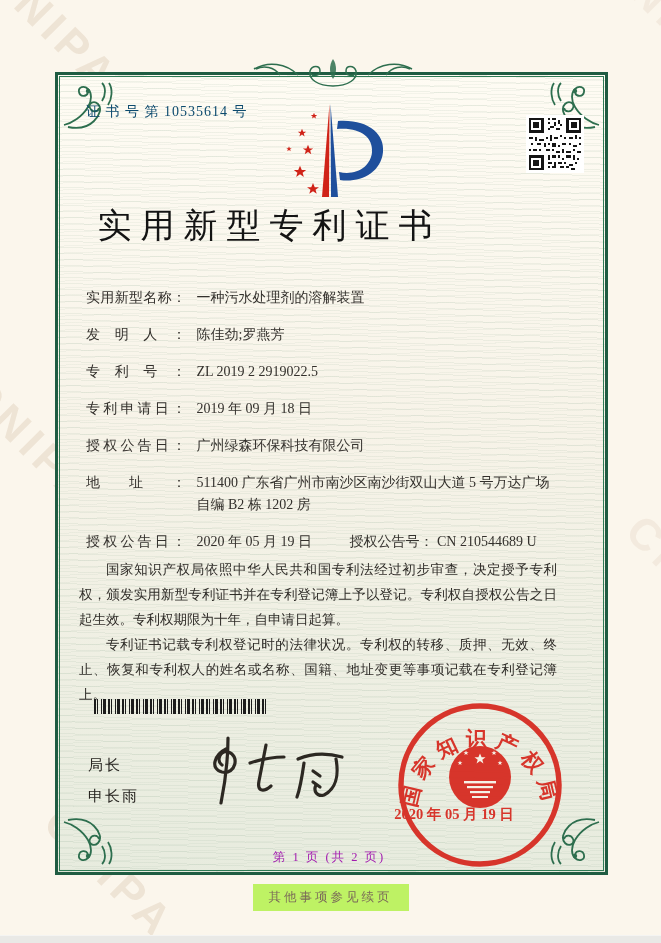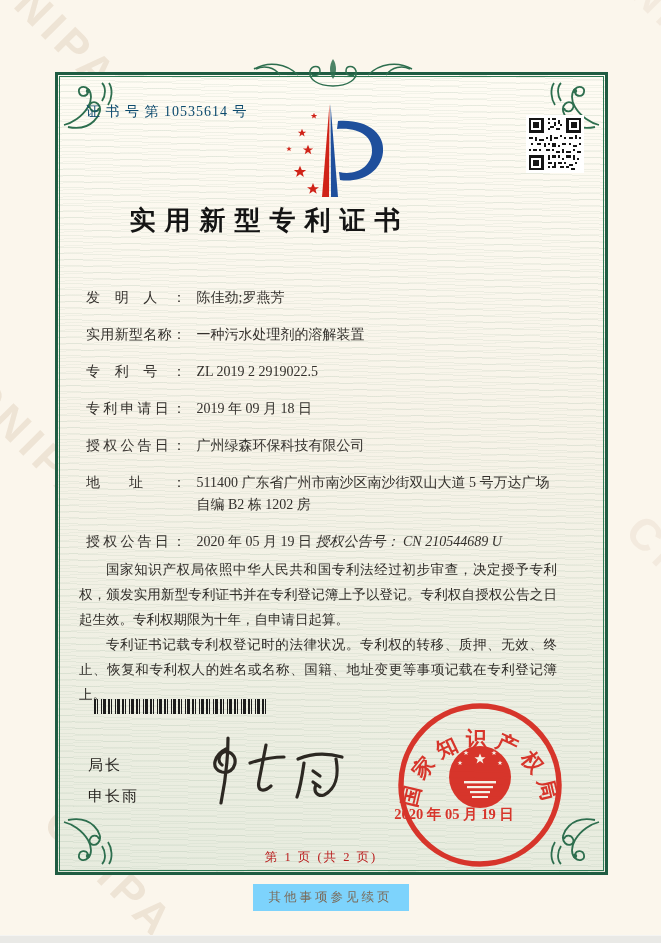--- a/index.html
+++ b/index.html
@@ -23,43 +23,43 @@
   .fl-tl{left:58px;top:75px;}
   .fl-tr{left:549px;top:75px;transform:scaleX(-1);}
   .fl-bl{left:58px;top:816px;transform:scaleY(-1);}
   .fl-br{left:549px;top:816px;transform:scale(-1,-1);}
   .top-orn{position:absolute;left:238px;top:52px;width:190px;height:42px;}
   
   .cert-no{position:absolute;left:86px;top:103px;font-size:14px;letter-spacing:1px;color:#0c4a6e;}
   .logo{position:absolute;left:272px;top:100px;width:120px;height:104px;}
   .qr{position:absolute;left:526px;top:115px;width:52px;height:52px;background:#fff;padding:3px;}
   .title{position:absolute;left:0;top:203px;width:539px;text-align:center;
-         font-size:26px;font-weight:700;letter-spacing:9px;color:#141414;}
+         font-size:34px;font-weight:400;letter-spacing:9px;color:#141414;}
   .fields{position:absolute;left:86px;top:287px;width:490px;font-size:14px;line-height:22px;}
   .field-row{margin-bottom:15px;white-space:nowrap;}
   .f-label{display:inline-block;width:100px;text-align:justify;text-align-last:justify;
            vertical-align:top;color:#33302c;}
   .f-value{display:inline-block;margin-left:7px;vertical-align:top;white-space:normal;width:370px;}
   .grant-row .f-value{width:auto;}
-  .grant-pair2{font-style:italic;}
+  .grant-pair2{margin-left:34px;}
   .paras{position:absolute;left:79px;top:545px;width:478px;font-size:13.5px;line-height:25px;
          text-align:justify;color:#2f2c28;margin-top:12px;}
   .paras p{margin:0;text-indent:2em;}
   .barcode{position:absolute;left:94px;top:699px;width:172px;height:15px;
            background:repeating-linear-gradient(90deg,#1c1c1c 0 2px,transparent 2px 3px,
              #1c1c1c 3px 4px,transparent 4px 7px,#1c1c1c 7px 8px,transparent 8px 9px,
              #1c1c1c 9px 12px,transparent 12px 14px);}
   .signer{position:absolute;left:88px;top:749px;font-family:"Liberation Sans","DejaVu Sans",sans-serif;
           font-size:15px;color:#26231f;letter-spacing:2px;line-height:31px;}
   .signature{position:absolute;left:192px;top:733px;width:168px;height:82px;}
   .seal{position:absolute;left:392px;top:697px;width:176px;height:176px;opacity:0.93;}
-  .page-info{position:absolute;left:4px;top:849px;width:634px;text-align:center;
-             font-size:12.5px;color:#b91c1c;letter-spacing:2px;}
+  .page-info{position:absolute;left:12px;top:849px;width:634px;text-align:center;
+             font-size:12.5px;color:#a21caf;letter-spacing:2px;}
   .note{position:absolute;left:0;top:884px;width:661px;text-align:center;}
-  .note span{display:inline-block;background:#7dd3fc;padding:5px 16px;font-size:12.5px;
+  .note span{display:inline-block;background:#bef264;padding:5px 16px;font-size:12.5px;
              color:#7a6a58;letter-spacing:3px;}
   .bottom-strip{position:absolute;left:0;bottom:0;width:661px;height:7px;background:#e9e9e6;
                 border-top:1px solid #f4f4f2;}
 </style>
 </head>
 <body>
 
 <div id="page">
 
   <span class="wm" style="left:-28px;top:2px;font-size:44px;">CNIPA</span>
@@ -139,26 +139,26 @@
     <path fill="#151515" d="M0,0h7v7h-7z M18,0h7v7h-7z M0,18h7v7h-7z"></path>
     <path fill="#fff" d="M1,1h5v5h-5z M19,1h5v5h-5z M1,19h5v5h-5z"></path>
     <path fill="#151515" d="M2,2h3v3h-3z M20,2h3v3h-3z M2,20h3v3h-3z"></path>
     <path fill="#151515" d="M9,0h1v1h-1z M11,0h2v1h-2z M14,1h1v2h-1z M9,2h1v1h-1z M12,2h1v2h-1z M10,4h2v1h-2z M15,3h1v1h-1z M9,5h1v1h-1z M13,5h2v1h-2z M0,9h2v1h-2z M3,9h1v2h-1z M5,10h2v1h-2z M8,9h1v1h-1z M10,8h1v3h-1z M12,9h2v1h-2z M15,8h1v1h-1z M17,9h1v1h-1z M19,9h2v1h-2z M22,8h1v2h-1z M24,9h1v1h-1z M1,12h1v1h-1z M4,12h2v1h-2z M7,12h1v2h-1z M9,12h1v1h-1z M11,12h2v2h-2z M14,13h1v1h-1z M16,12h2v1h-2z M19,12h1v1h-1z M21,13h2v1h-2z M24,12h1v1h-1z M0,15h1v1h-1z M2,15h2v1h-2z M5,15h1v1h-1z M8,15h2v1h-2z M11,15h1v1h-1z M13,16h2v1h-2z M16,15h1v2h-1z M18,16h2v1h-2z M21,15h1v1h-1z M23,16h2v1h-2z M9,18h1v2h-1z M11,18h2v1h-2z M14,18h1v1h-1z M16,19h1v1h-1z M18,18h2v1h-2z M21,18h1v2h-1z M23,19h1v1h-1z M9,21h2v1h-2z M12,21h1v2h-1z M14,21h2v1h-2z M17,21h1v1h-1z M19,22h2v1h-2z M22,21h1v1h-1z M9,23h1v1h-1z M11,23h2v1h-2z M15,23h2v1h-2z M18,23h1v1h-1z M20,24h2v1h-2z"></path>
   </svg>
 
   <div class="title">实用新型专利证书</div>
 
   <div class="fields">
     <div class="field-row">
+      <span class="f-label">实用新型名称：</span>
+      <span class="f-value">一种污水处理剂的溶解装置</span>
+    </div>
+    <div class="field-row">
       <span class="f-label">发明人：</span>
       <span class="f-value">陈佳劲;罗燕芳</span>
-    </div>
-    <div class="field-row">
-      <span class="f-label">实用新型名称：</span>
-      <span class="f-value">一种污水处理剂的溶解装置</span>
     </div>
     <div class="field-row">
       <span class="f-label">专利号：</span>
       <span class="f-value">ZL 2019 2 2919022.5</span>
     </div>
     <div class="field-row">
       <span class="f-label">专利申请日：</span>
       <span class="f-value">2019 年 09 月 18 日</span>
     </div>
     <div class="field-row">

